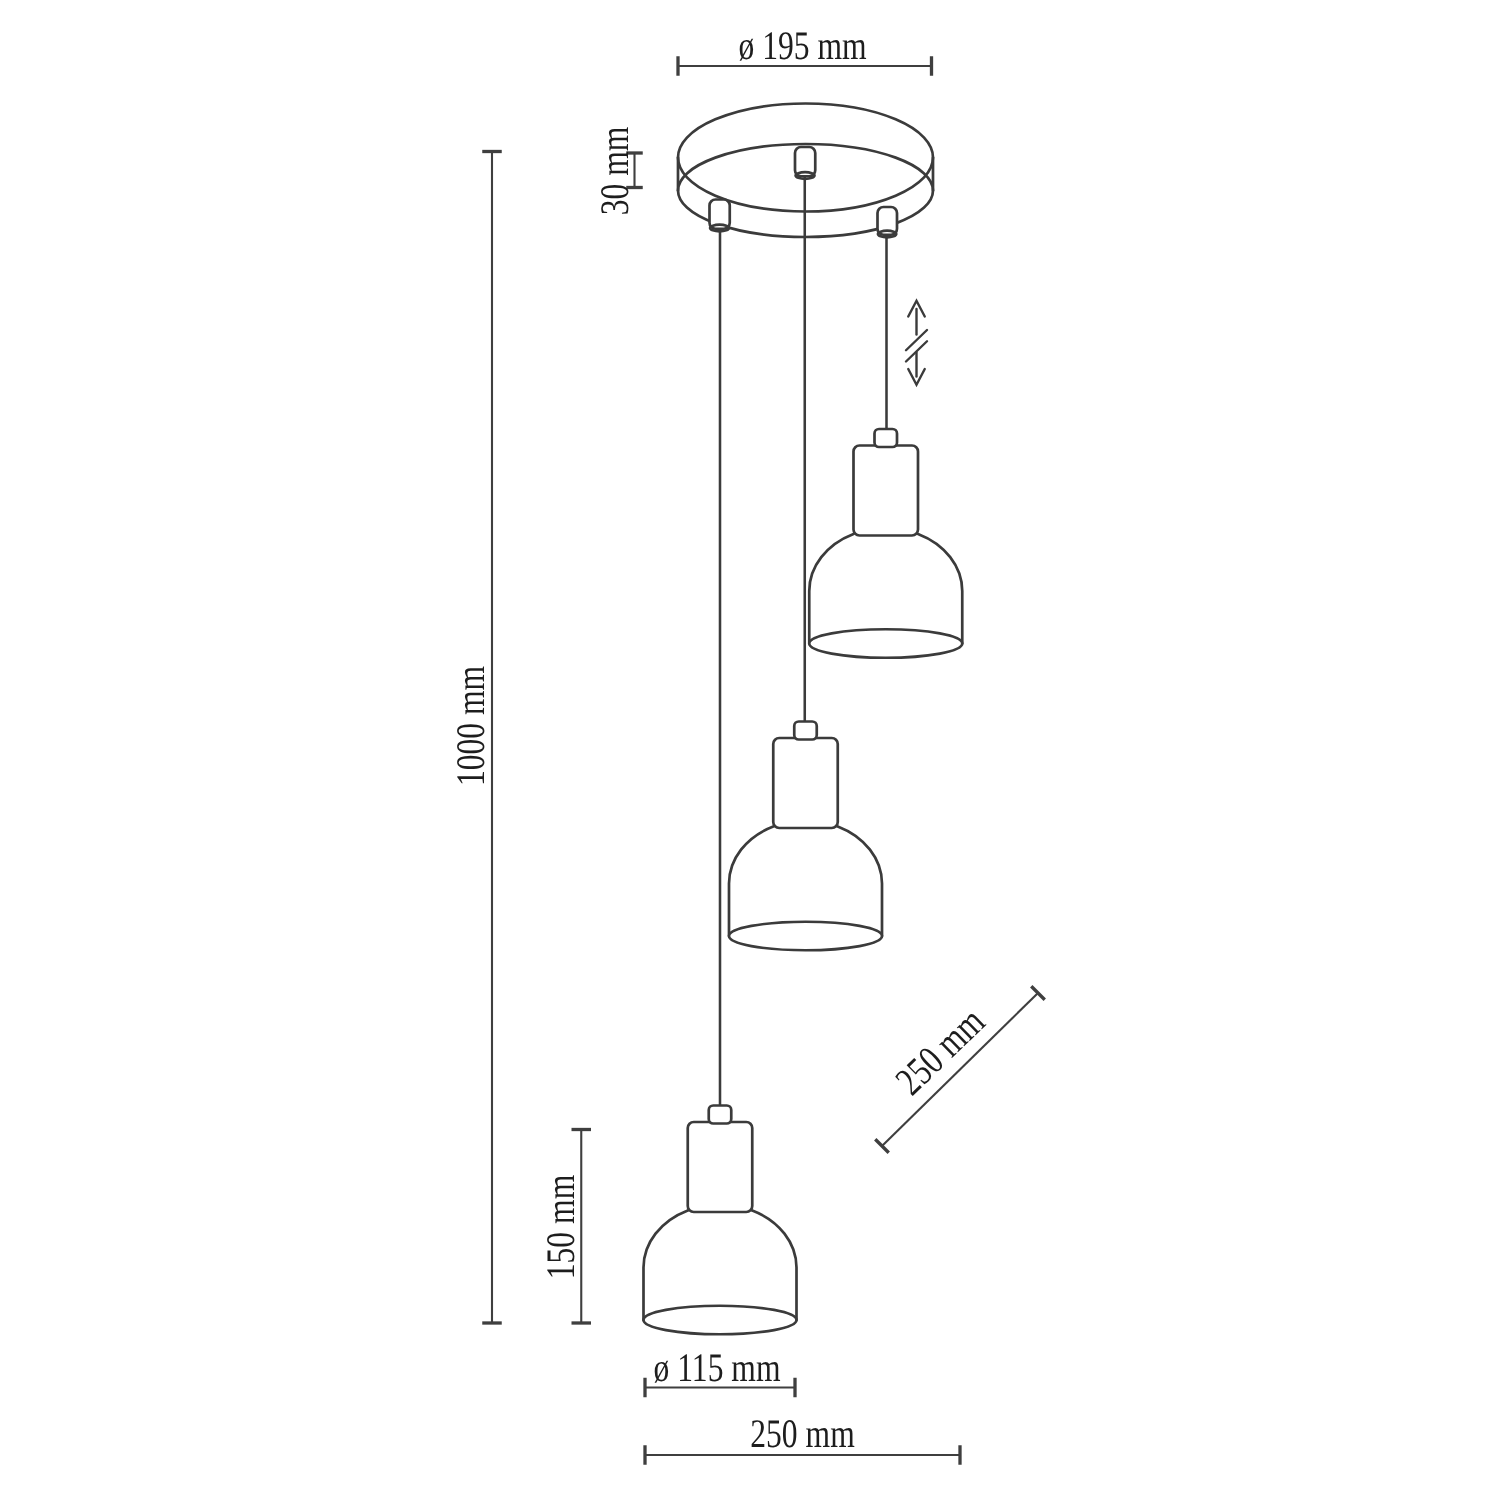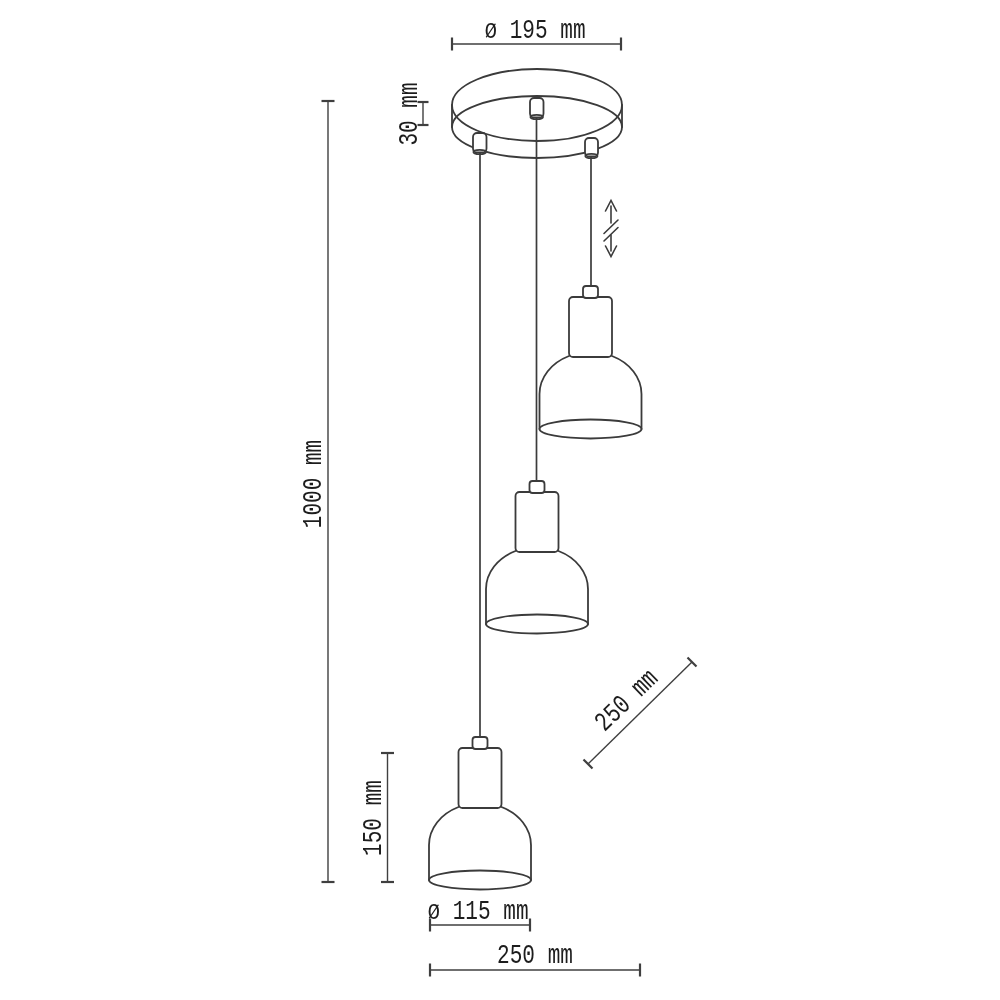--- a/index.html
+++ b/index.html
@@ -6,21 +6,21 @@
     --background:#ffffff;
     --line:#3b3b3b;
     --dim-line:#3f3f3f;
     --text:#1d1d1d;
   }
   html,body{margin:0;padding:0;background:var(--background);}
   .canvas{
     position:relative;
     width:1000px;height:1000px;
     background:var(--background);
-    font-family:Liberation Mono, monospace;
+    font-family:Liberation Serif, serif;
     overflow:hidden;
   }
   svg{position:absolute;left:0;top:0;}
   .obj{stroke:var(--line);stroke-width:1.8;fill:none;stroke-linecap:round;}
   .obj-filled{stroke:var(--line);stroke-width:1.8;fill:#ffffff;stroke-linecap:round;}
   .cord{stroke:var(--line);stroke-width:1.7;fill:none;}
   .dim{stroke:var(--dim-line);stroke-width:1.4;fill:none;}
   .tick{stroke:var(--dim-line);stroke-width:2.2;fill:none;}
   .arrow{stroke:var(--line);stroke-width:1.6;fill:none;stroke-linecap:round;stroke-linejoin:miter;}
   .dim-label{

